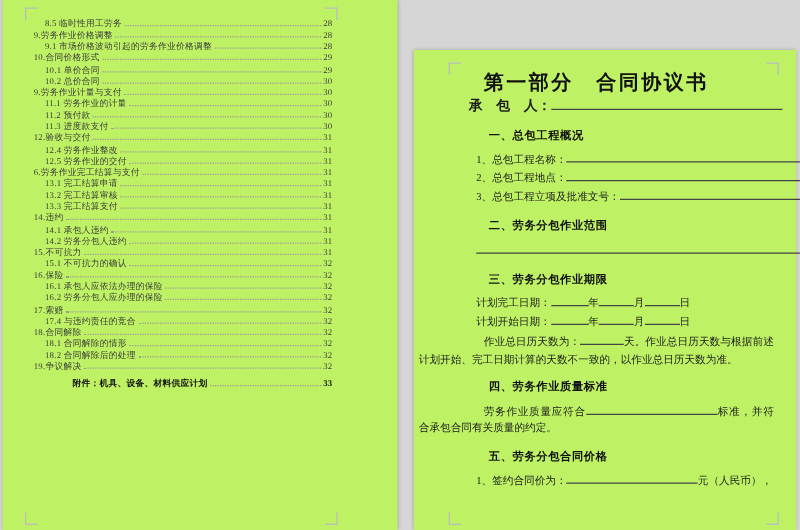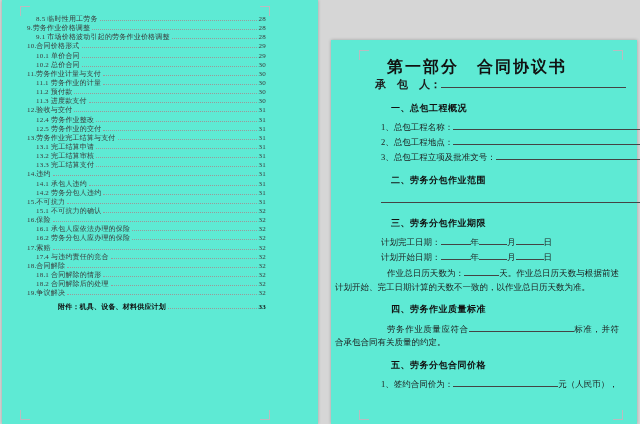--- a/index.html
+++ b/index.html
@@ -5,21 +5,21 @@
   html,body{margin:0;padding:0;}
   body{
     width:640px;height:424px;overflow:hidden;
     background:#d6d6d6;
     font-family:"Liberation Serif","DejaVu Serif",serif;
     color:#222;
     position:relative;
   }
   .stage{position:absolute;inset:0;width:640px;height:424px;}
   .page{
-    position:absolute;top:0;bottom:0;background:#5eead4;
+    position:absolute;top:0;bottom:0;background:#bef264;
     box-shadow:0 0 3px rgba(0,0,0,0.25);
   }
   .page-left{left:2px;width:316px;}
   .page-right{left:331px;width:306px;margin-top:40px;}
 
   
   .mark{position:absolute;width:9px;height:9px;pointer-events:none;}
   .mark.tl{border-left:1px solid #b9bcc0;border-top:1px solid #b9bcc0;}
   .mark.tr{border-right:1px solid #b9bcc0;border-top:1px solid #b9bcc0;}
   .mark.bl{border-left:1px solid #b9bcc0;border-bottom:1px solid #b9bcc0;}
@@ -96,21 +96,21 @@
           <span class="toc-label">10.1 单价合同</span>
           <span class="leader"></span>
           <span class="toc-page-num">29</span>
         </div>
         <div class="toc-row lvl2">
           <span class="toc-label">10.2 总价合同</span>
           <span class="leader"></span>
           <span class="toc-page-num">30</span>
         </div>
         <div class="toc-row">
-          <span class="toc-label">11.劳务作业计量与支付</span>
+          <span class="toc-label">9.劳务作业计量与支付</span>
           <span class="leader"></span>
           <span class="toc-page-num">30</span>
         </div>
         <div class="toc-row lvl2">
           <span class="toc-label">11.1 劳务作业的计量</span>
           <span class="leader"></span>
           <span class="toc-page-num">30</span>
         </div>
         <div class="toc-row lvl2">
           <span class="toc-label">11.2 预付款</span>
@@ -131,21 +131,21 @@
           <span class="toc-label">12.4 劳务作业整改</span>
           <span class="leader"></span>
           <span class="toc-page-num">31</span>
         </div>
         <div class="toc-row lvl2">
           <span class="toc-label">12.5 劳务作业的交付</span>
           <span class="leader"></span>
           <span class="toc-page-num">31</span>
         </div>
         <div class="toc-row">
-          <span class="toc-label">13.劳务作业完工结算与支付</span>
+          <span class="toc-label">6.劳务作业完工结算与支付</span>
           <span class="leader"></span>
           <span class="toc-page-num">31</span>
         </div>
         <div class="toc-row lvl2">
           <span class="toc-label">13.1 完工结算申请</span>
           <span class="leader"></span>
           <span class="toc-page-num">31</span>
         </div>
         <div class="toc-row lvl2">
           <span class="toc-label">13.2 完工结算审核</span>

